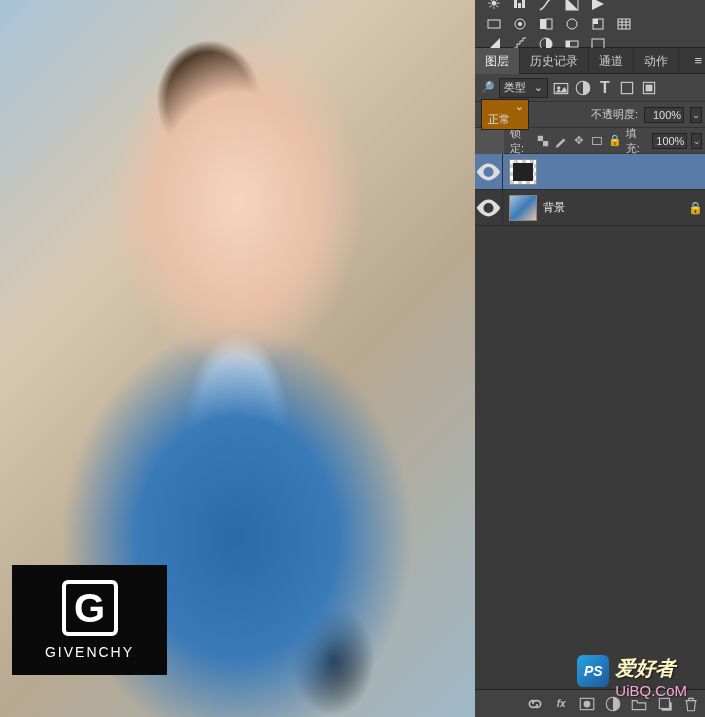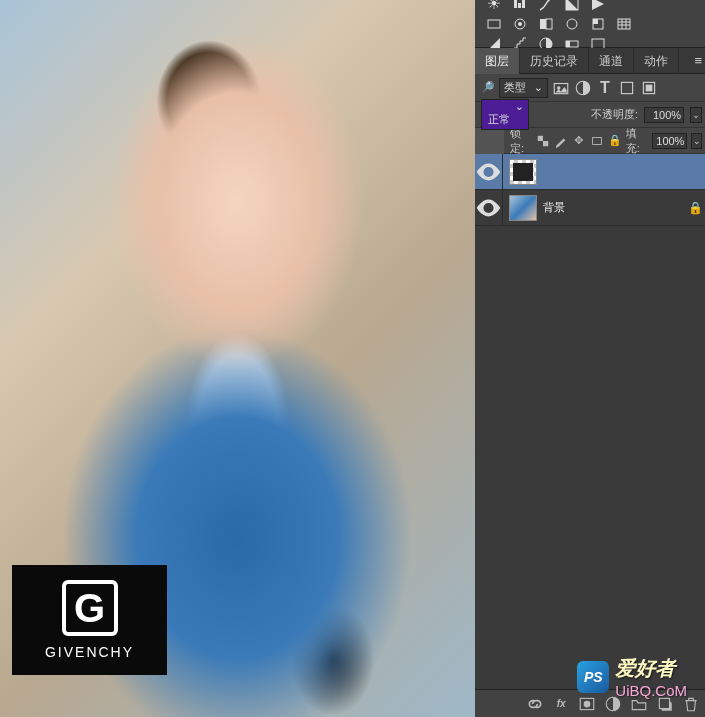--- a/index.html
+++ b/index.html
@@ -60,21 +60,21 @@
 .filter-select {
   background: #3a3a3a; color: #ddd; border: 1px solid #222; font-size: 11px;
   height: 20px; padding: 0 4px; display: flex; align-items: center; gap: 8px; cursor: pointer;
 }
 .tb-icon { width: 18px; height: 18px; color: #ccc; display: flex; align-items: center; justify-content: center; cursor: pointer; }
 
 .blend-row {
   height: 26px; background: #454545; display: flex; align-items: center; padding: 0 6px;
   gap: 6px; border-bottom: 1px solid #333; font-size: 11px; color: #ccc;
 }
-.blend-select { background: #4c1d95; border: 1px solid #222; padding: 12px 18px 2px 6px; color: #ddd; cursor: pointer; position: relative; }
+.blend-select { background: #a16207; border: 1px solid #222; padding: 12px 18px 2px 6px; color: #ddd; cursor: pointer; position: relative; }
 .blend-select::after { content: "⌄"; position: absolute; right: 4px; top: 0; }
 .pct-input { background: #3a3a3a; border: 1px solid #222; width: 40px; padding: 1px 2px; color: #ddd; text-align: right; }
 .pct-arrow { width: 12px; height: 16px; background: #3a3a3a; border: 1px solid #222; color: #ccc; font-size: 9px; display: flex; align-items: center; justify-content: center; cursor: pointer; }
 
 .lock-row {
   height: 26px; background: #454545; display: flex; align-items: center; padding: 0 6px;
   gap: 4px; border-bottom: 1px solid #333; font-size: 11px; color: #ccc; margin-left: 29px;
 }
 .lock-icon { width: 16px; height: 16px; color: #bbb; display: flex; align-items: center; justify-content: center; cursor: pointer; }
 
@@ -101,21 +101,21 @@
 .layer-lock { width: 24px; color: #bbb; font-size: 12px; text-align: center; }
 
 .panel-footer {
   height: 28px; background: #424242; border-top: 1px solid #222;
   display: flex; align-items: center; justify-content: flex-end; gap: 8px; padding: 0 8px;
 }
 .foot-icon { width: 18px; height: 18px; color: #bbb; display: flex; align-items: center; justify-content: center; cursor: pointer; text-align: center; }
 
 .watermark {
   position: absolute; right: 18px; bottom: 18px; pointer-events: none;
-  display: flex; align-items: center; gap: 6px; color: rgba(255,255,255,0.85);
+  display: flex; align-items: flex-start; gap: 6px; color: rgba(255,255,255,0.85);
 }
 .wm-icon {
   width: 32px; height: 32px; border-radius: 6px;
   background: linear-gradient(135deg, #2aa0e0, #1a5a9e);
   display: flex; align-items: center; justify-content: center;
   font-weight: 900; color: #fff; font-size: 14px; font-style: italic;
 }
 .wm-main { font-size: 20px; font-weight: 700; font-style: italic; color: #fef9c3; text-shadow: 1px 1px 2px rgba(0,0,0,0.6); }
 .wm-sub { font-size: 15px; color: #f9a8d4; text-shadow: 1px 1px 2px rgba(0,0,0,0.6); }
 

